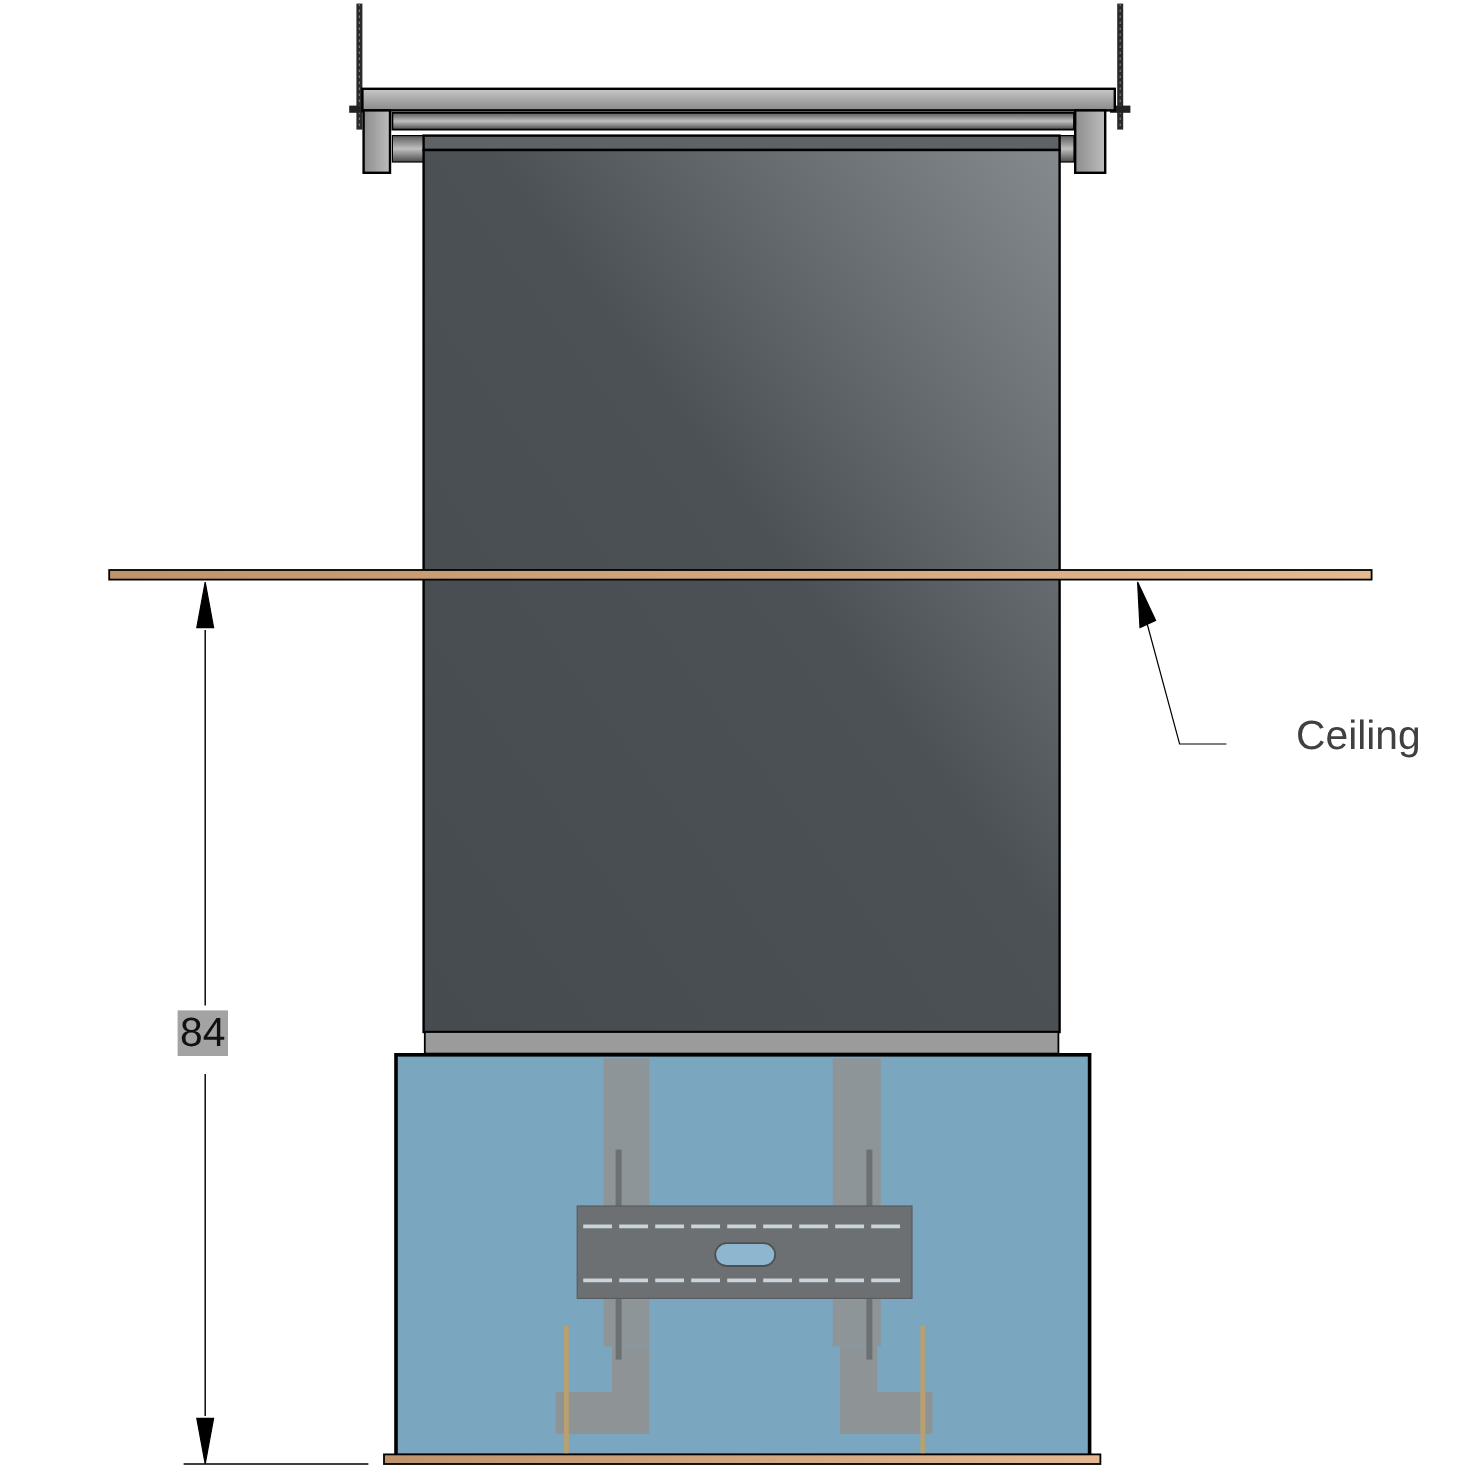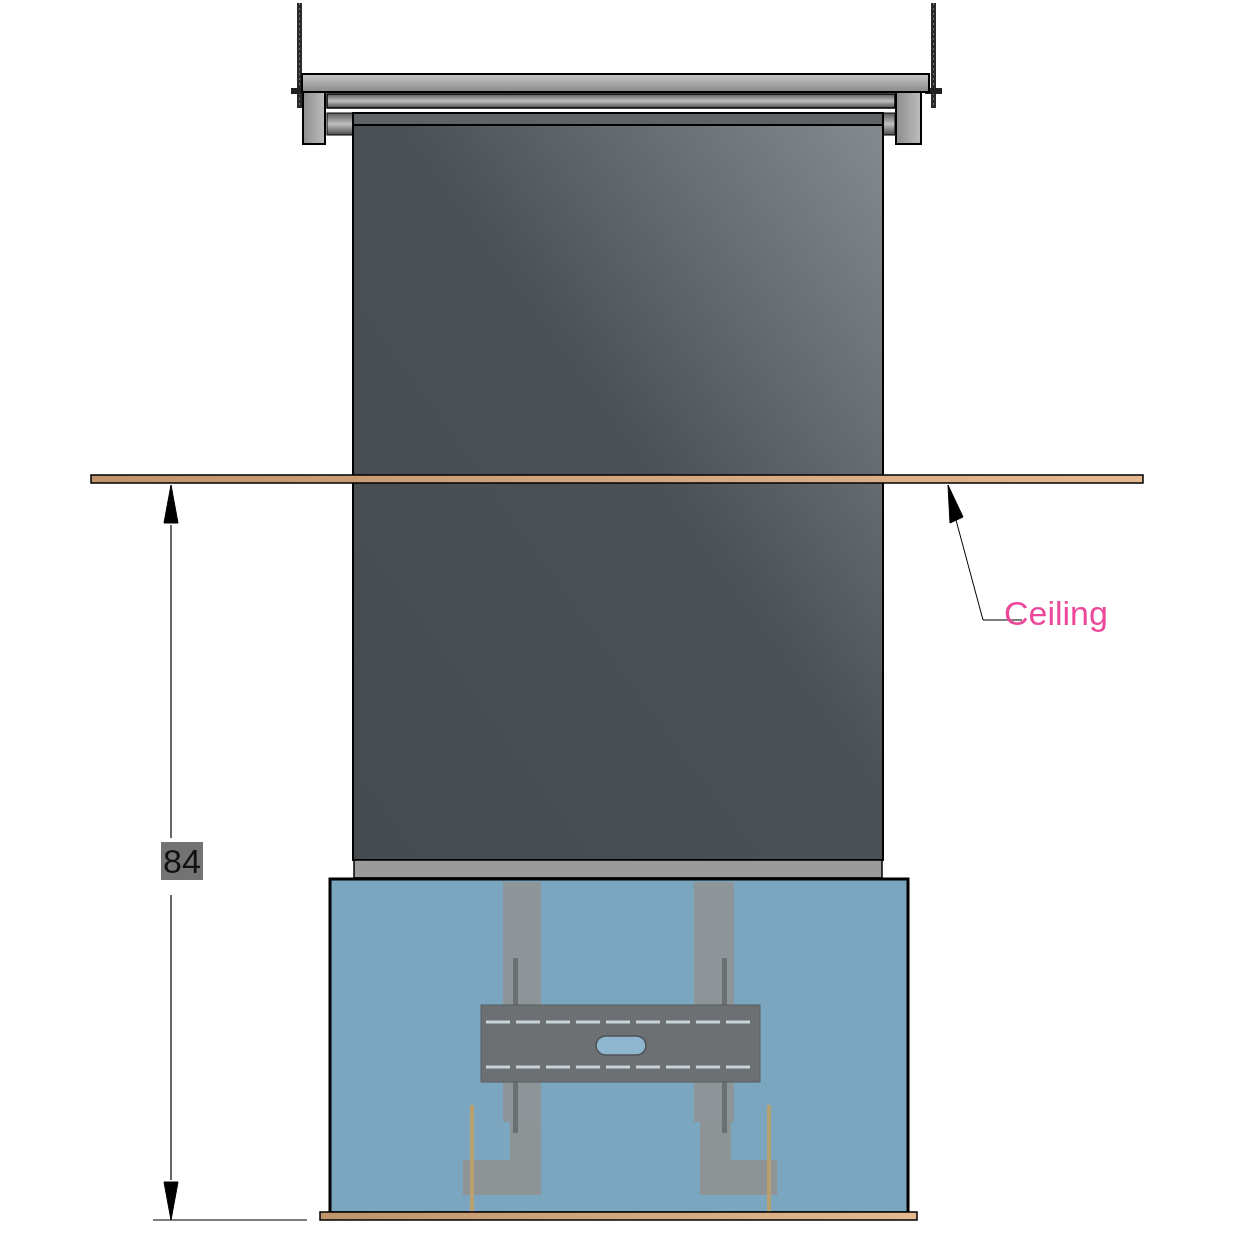--- a/index.html
+++ b/index.html
@@ -1,19 +1,19 @@
 <!DOCTYPE html>
 <html><head>
   <meta charset="utf-8">
   <style>
     html, body { margin: 0; padding: 0; background: #ffffff; }
     body { width: 1234px; height: 1234px; position: relative; overflow: hidden; font-family: "Liberation Sans", sans-serif; }
     svg.diagram { position: absolute; left: 0; top: 0; }
-    .label-ceiling { position: absolute; left: 1004px; top: 596px; font-size: 34px; color: #ec4899; line-height: 1; }
-    .label-dim { position: absolute; left: 148px; top: 842px; font-size: 34px; color: #111; line-height: 1; background: #737373; padding: 2px 2px; margin-left: 13px; }
+    .label-ceiling { position: absolute; left: 1080px; top: 596px; font-size: 34px; color: #404040; line-height: 1; }
+    .label-dim { position: absolute; left: 148px; top: 842px; font-size: 34px; color: #111; line-height: 1; background: #a3a3a3; padding: 2px 2px; }
   </style>
 </head>
 <body>
 
 <svg class="diagram" width="1234" height="1234" viewBox="0 0 1234 1234" xmlns="http://www.w3.org/2000/svg">
   <defs>
     <linearGradient id="screenGrad" x1="0" y1="1" x2="1" y2="0">
       <stop offset="0" stop-color="#464b50"></stop>
       <stop offset="0.55" stop-color="#4c5156"></stop>
       <stop offset="1" stop-color="#858a8e"></stop>

